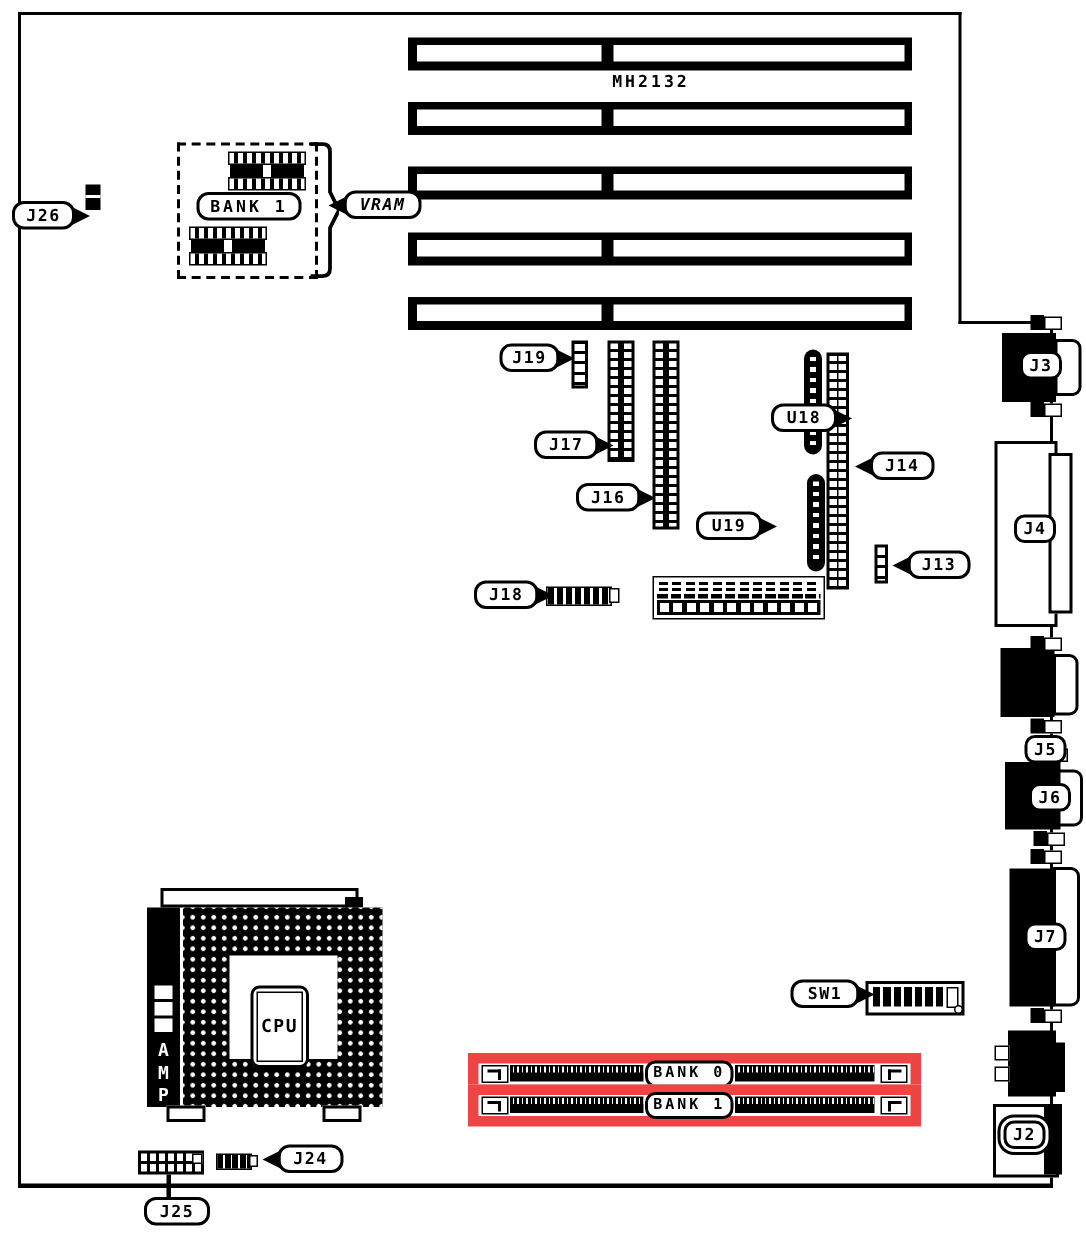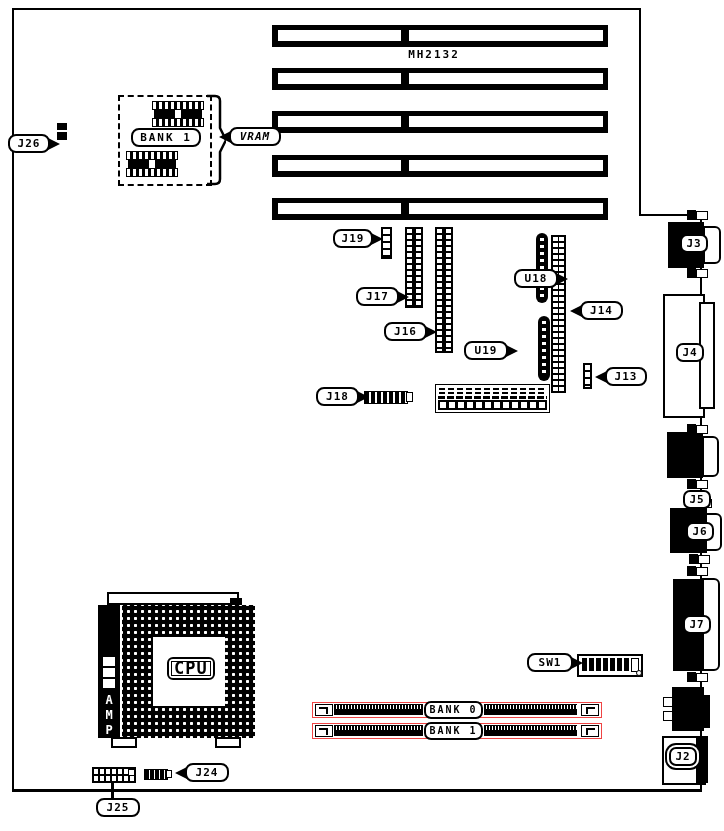--- a/index.html
+++ b/index.html
@@ -38,21 +38,21 @@
   
   .blk{position:absolute;background:#000;z-index:2;}
   .dsub{position:absolute;border:2px solid #000;border-radius:0 6px 6px 0;background:#fff;z-index:1;}
   .wbox{position:absolute;border:2px solid #000;background:#fff;z-index:2;}
   .plabel{position:absolute;background:#fff;border:2px solid #000;border-radius:7px;
       font-weight:bold;font-size:11px;letter-spacing:1px;text-align:center;line-height:15px;z-index:5;}
   .tab{position:absolute;width:9px;height:10px;background:#000;z-index:3;}
   .tab::after{content:'';position:absolute;left:9px;top:1px;width:10px;height:7px;background:#fff;border:1px solid #000;}
   .wtab{position:absolute;width:8px;height:8px;border:1px solid #000;background:#fff;z-index:4;}
   
-  .simm{position:absolute;left:312px;width:288px;height:14px;border:1px solid #ef4444;background:#fff;z-index:2;}
+  .simm{position:absolute;left:312px;width:288px;height:14px;border:7px solid #ef4444;background:#fff;z-index:2;}
   .simm-end{position:absolute;top:1px;width:16px;height:10px;border:1px solid #000;background:#fff;}
   .simm-end::after{content:'';position:absolute;top:2px;width:7px;height:5px;border:2px solid #000;border-bottom:none;}
   .simm-end.l::after{left:3px;border-left:none;}
   .simm-end.r::after{right:3px;border-right:none;}
   .simm-bar{position:absolute;top:1px;height:11px;background:#000;}
   .simm-bar::before{content:'';position:absolute;left:0;right:0;top:1px;height:4px;
       background:repeating-linear-gradient(90deg,transparent 0 2px,#fff 2px 3px);}
   .simm-label{position:absolute;left:111px;top:-2px;width:55px;height:14px;line-height:14px;
       border:2px solid #000;border-radius:7px;background:#fff;font-weight:bold;font-size:10px;
       letter-spacing:2px;text-align:center;z-index:4;}
@@ -177,21 +177,21 @@
     <div style="position:absolute;left:5px;top:52px;width:12px;height:9px;background:#fff;"></div>
     <div style="position:absolute;left:5px;top:63px;width:12px;height:9px;background:#fff;"></div>
     <div style="position:absolute;left:5px;top:74px;width:12px;height:9px;background:#fff;"></div>
     <div style="position:absolute;left:4px;top:88px;color:#fff;font-weight:bold;font-size:12px;
                 writing-mode:vertical-lr;text-orientation:upright;letter-spacing:1px;">AMP</div>
   </div>
   <div style="position:absolute;left:122px;top:605px;width:133px;height:133px;background:#000;z-index:2;
               background-image:radial-gradient(circle,#fff 1.4px,transparent 1.5px);background-size:7px 7px;background-position:3px 3px;">
     <div style="position:absolute;left:31px;top:32px;width:72px;height:69px;background:#fff;"></div>
     <div style="position:absolute;left:45px;top:52px;background:#fff;border:2px solid #000;border-radius:6px;padding:2px;">
-      <div style="border:1px solid #000;font-weight:bold;font-size:17px;letter-spacing:1px;padding:0 2px;line-height:13px;">CPU</div>
+      <div style="border:1px solid #000;font-weight:bold;font-size:12px;letter-spacing:1px;padding:16px 2px;line-height:13px;">CPU</div>
     </div>
   </div>
   <div class="wbox" style="left:111px;top:737px;width:22px;height:7px;"></div>
   <div class="wbox" style="left:215px;top:737px;width:22px;height:7px;"></div>
 
   <div class="co tr" style="left:527px;top:653px;width:36px;">SW1</div>
   <div class="wbox" style="left:577px;top:654px;width:62px;height:19px;">
     <div style="position:absolute;left:3px;top:2px;width:47px;height:13px;background:repeating-linear-gradient(90deg,#000 0 5px,#fff 5px 7px);"></div>
     <div style="position:absolute;left:52px;top:2px;width:6px;height:12px;border:1px solid #000;background:#fff;"></div>
     <div style="position:absolute;left:57px;top:14px;width:4px;height:4px;border:1px solid #000;border-radius:50%;background:#fff;"></div>

